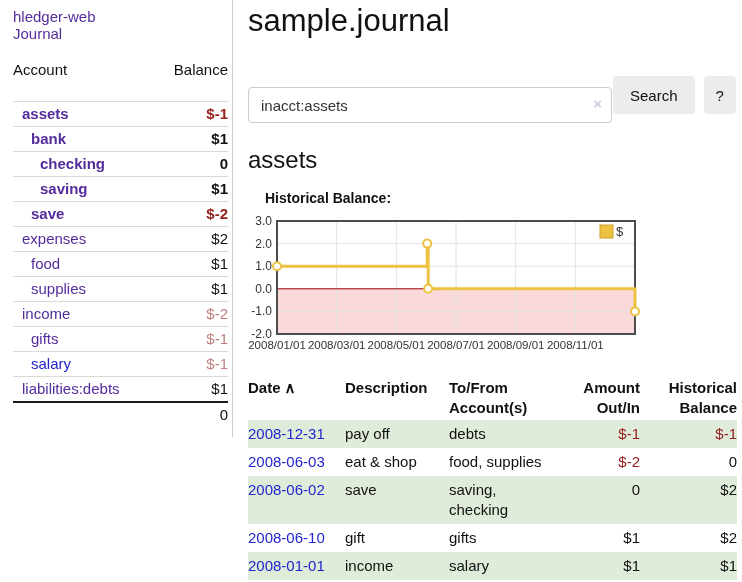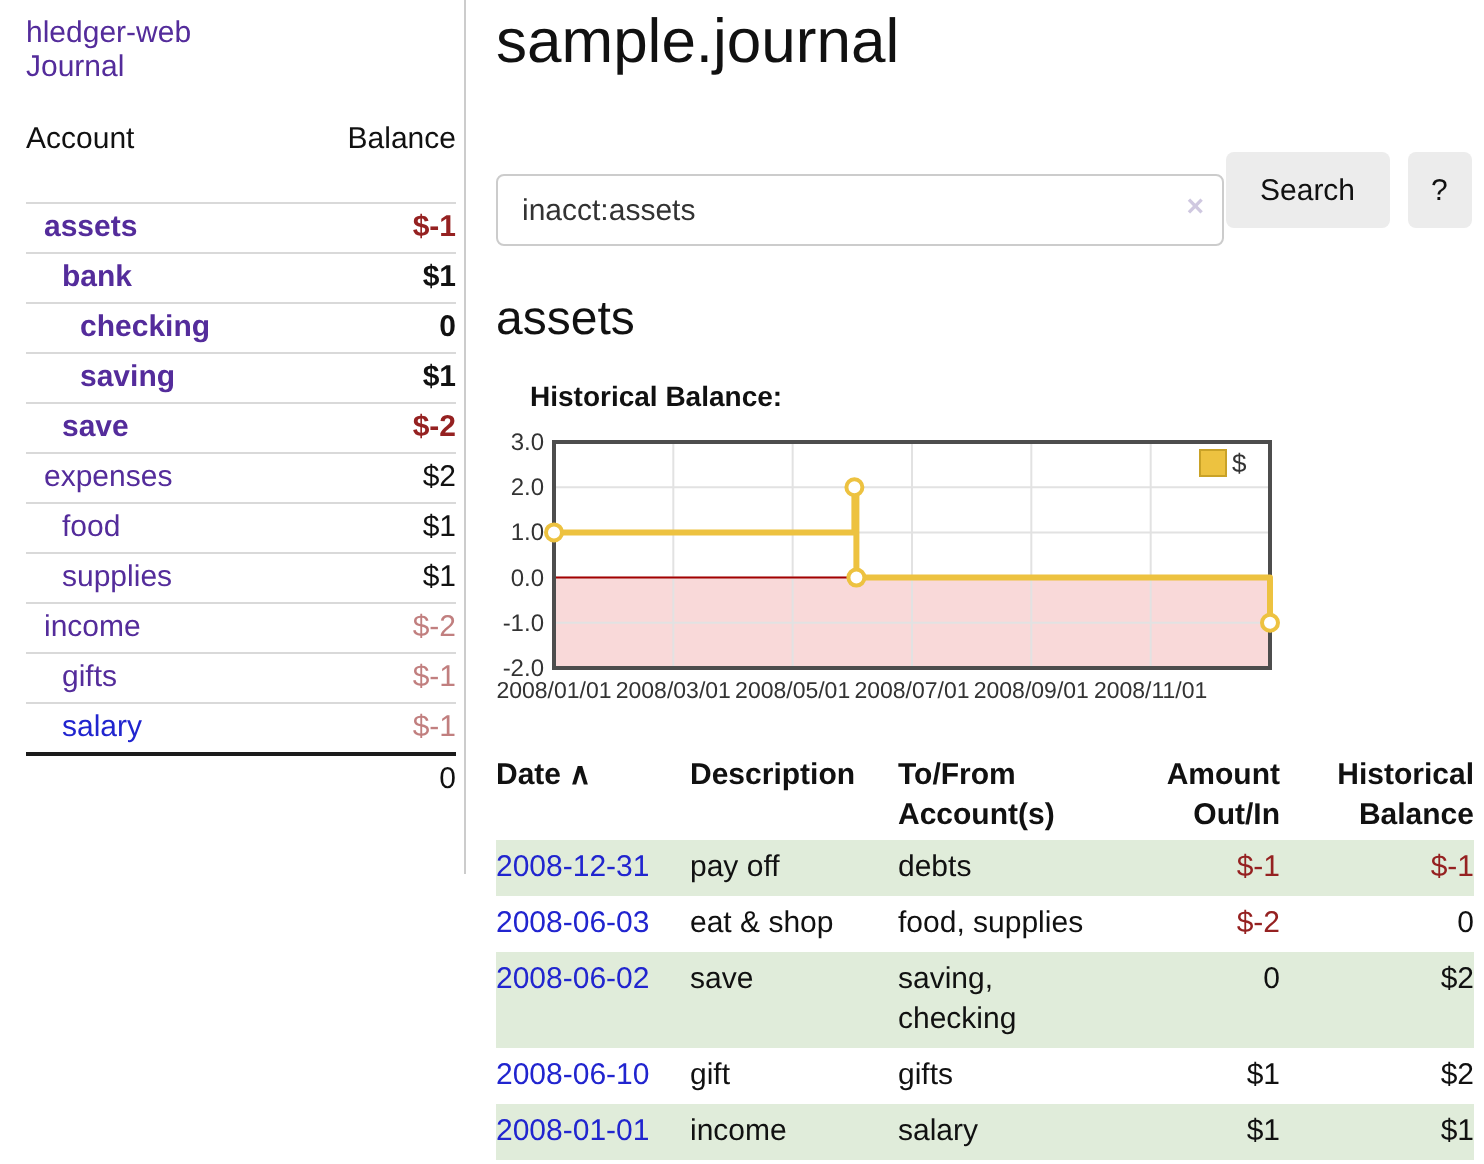--- a/index.html
+++ b/index.html
@@ -111,20 +111,24 @@
             <td style="padding-left: 9px;"><a class="acct">income</a></td>
             <td class="bal neg-soft">$-2</td>
           </tr>
           <tr>
             <td style="padding-left: 18px;"><a class="acct">gifts</a></td>
             <td class="bal neg-soft">$-1</td>
           </tr>
           <tr>
             <td style="padding-left: 18px;"><a class="acct blue">salary</a></td>
             <td class="bal neg-soft">$-1</td>
+          </tr>
+          <tr>
+            <td style="padding-left: 9px;"><a class="acct">liabilities:debts</a></td>
+            <td class="bal ">$1</td>
           </tr>
         </tbody>
       <tfoot>
         <tr>
           <td></td>
           <td>0</td>
         </tr>
       </tfoot>
     </table>
   </aside>

